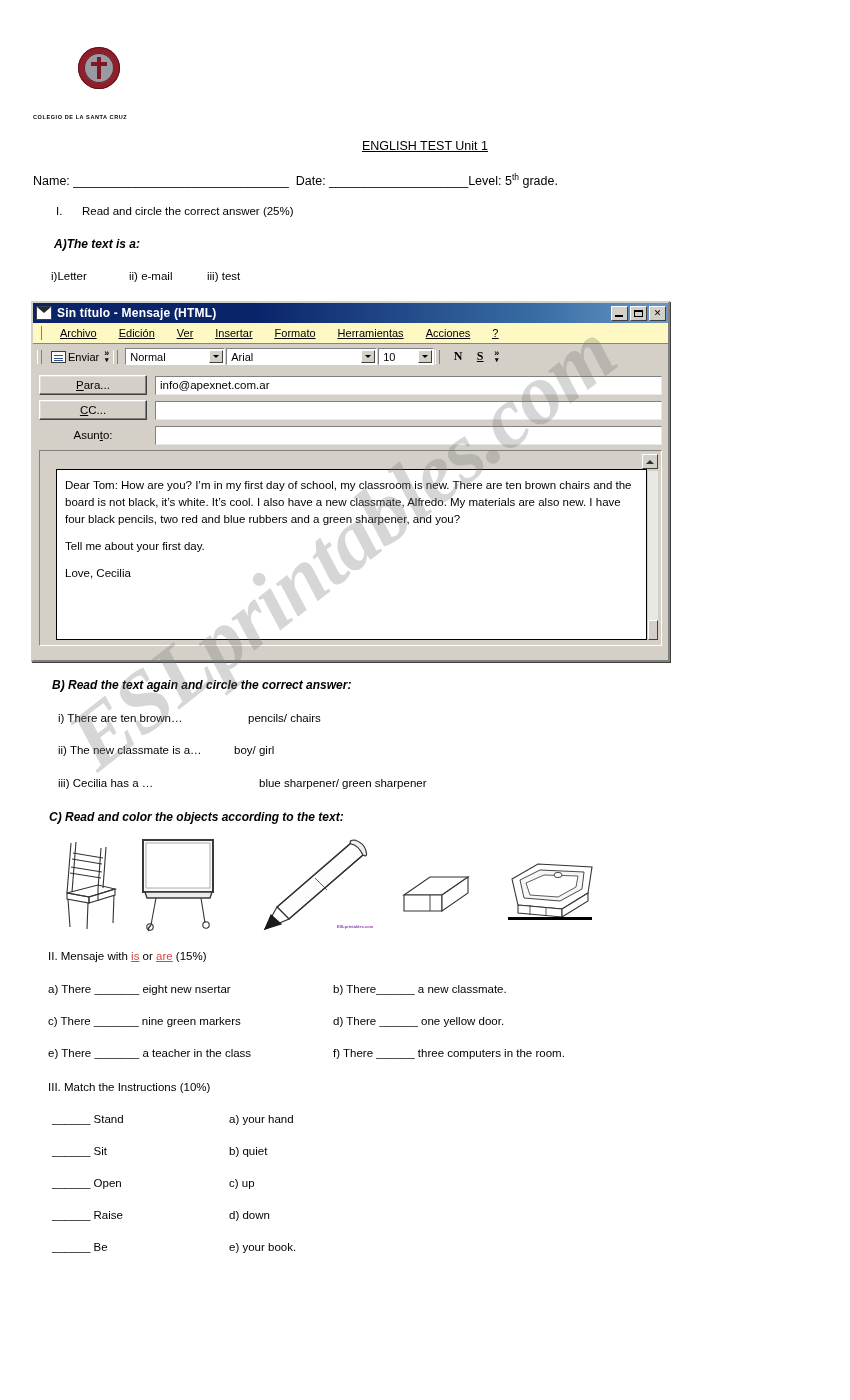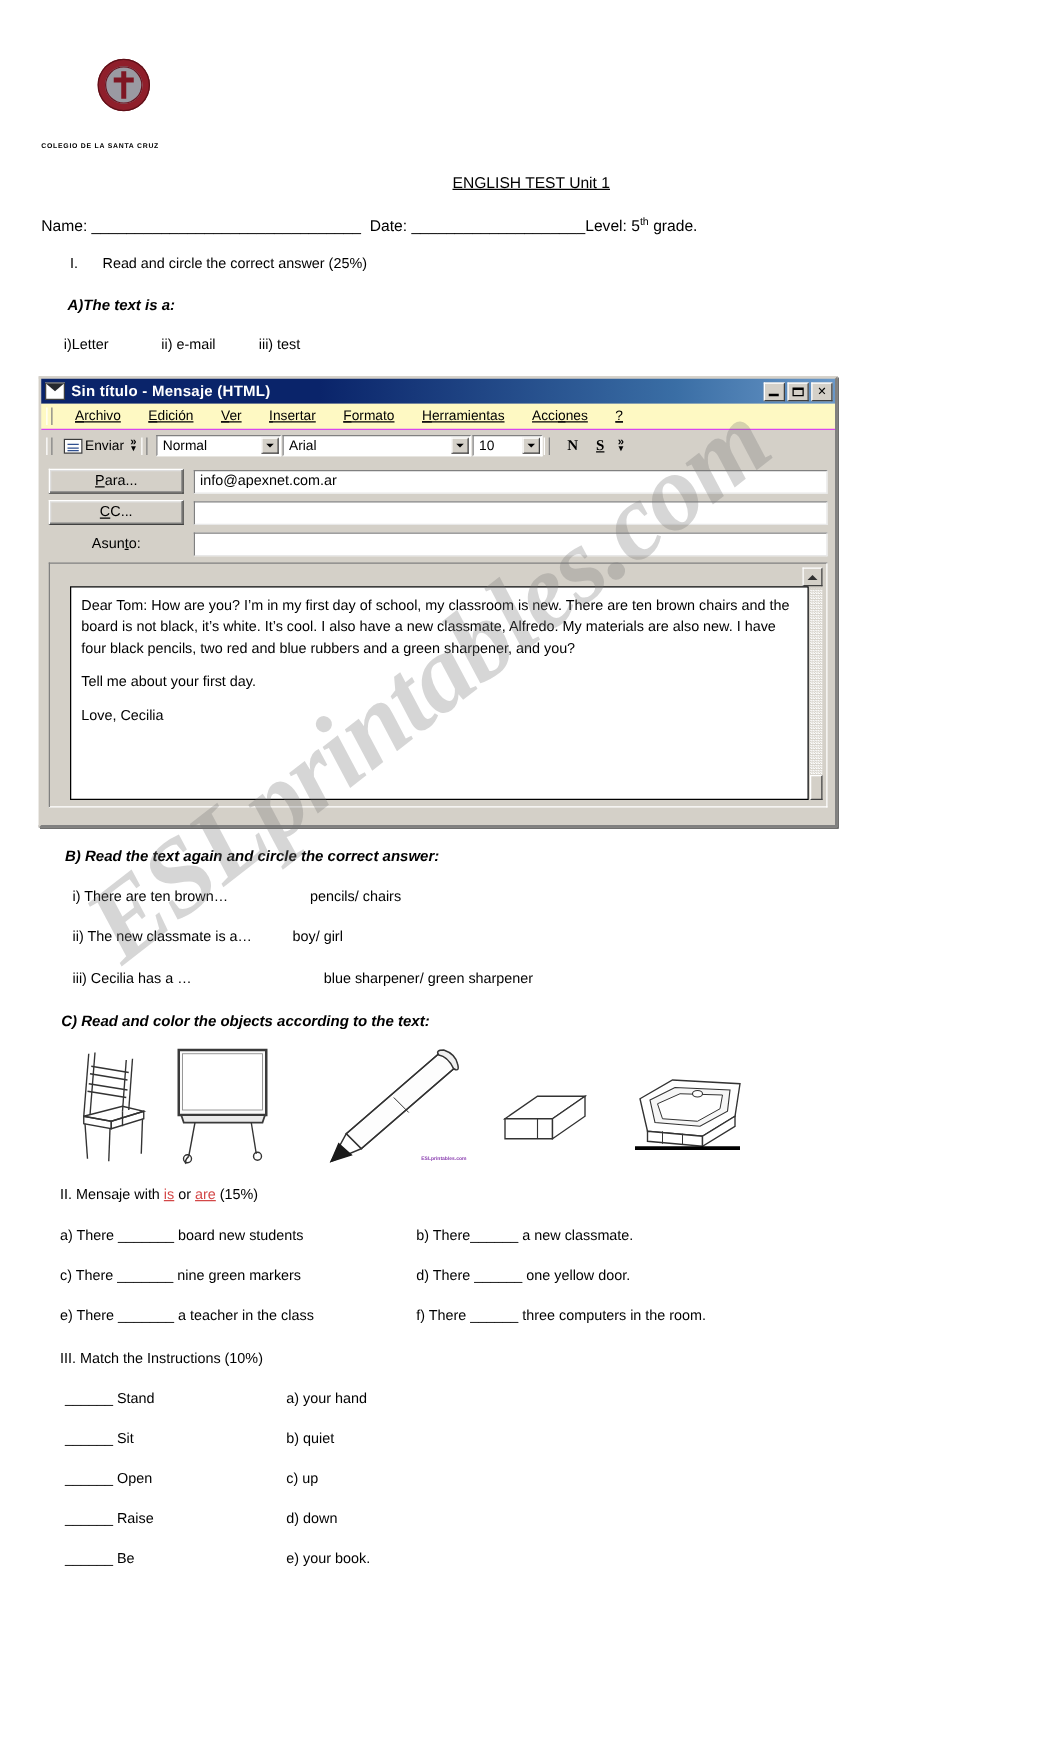--- a/index.html
+++ b/index.html
@@ -738,21 +738,21 @@
       </g>
       <rect x="8" y="58" width="84" height="3" fill="#000"></rect>
     </svg>
 
   </div>
 
   <div class="sec2-title"><span>II. Mensaje with </span><span class="red-u">is</span><span> or </span><span class="red-u">are</span><span> (15%)</span></div>
 
   <div class="g2">
     <div class="g2-row">
-      <div class="c1">a) There _______ board new students</div>
+      <div class="c1">a) There _______ eight new nsertar</div>
       <div class="c2">b) There______ a new classmate.</div>
     </div>
     <div class="g2-row">
       <div class="c1">c) There _______ nine green markers</div>
       <div class="c2">d) There ______ one yellow door.</div>
     </div>
     <div class="g2-row">
       <div class="c1">e) There _______ a teacher in the class</div>
       <div class="c2">f) There ______ three computers in the room.</div>
     </div>

